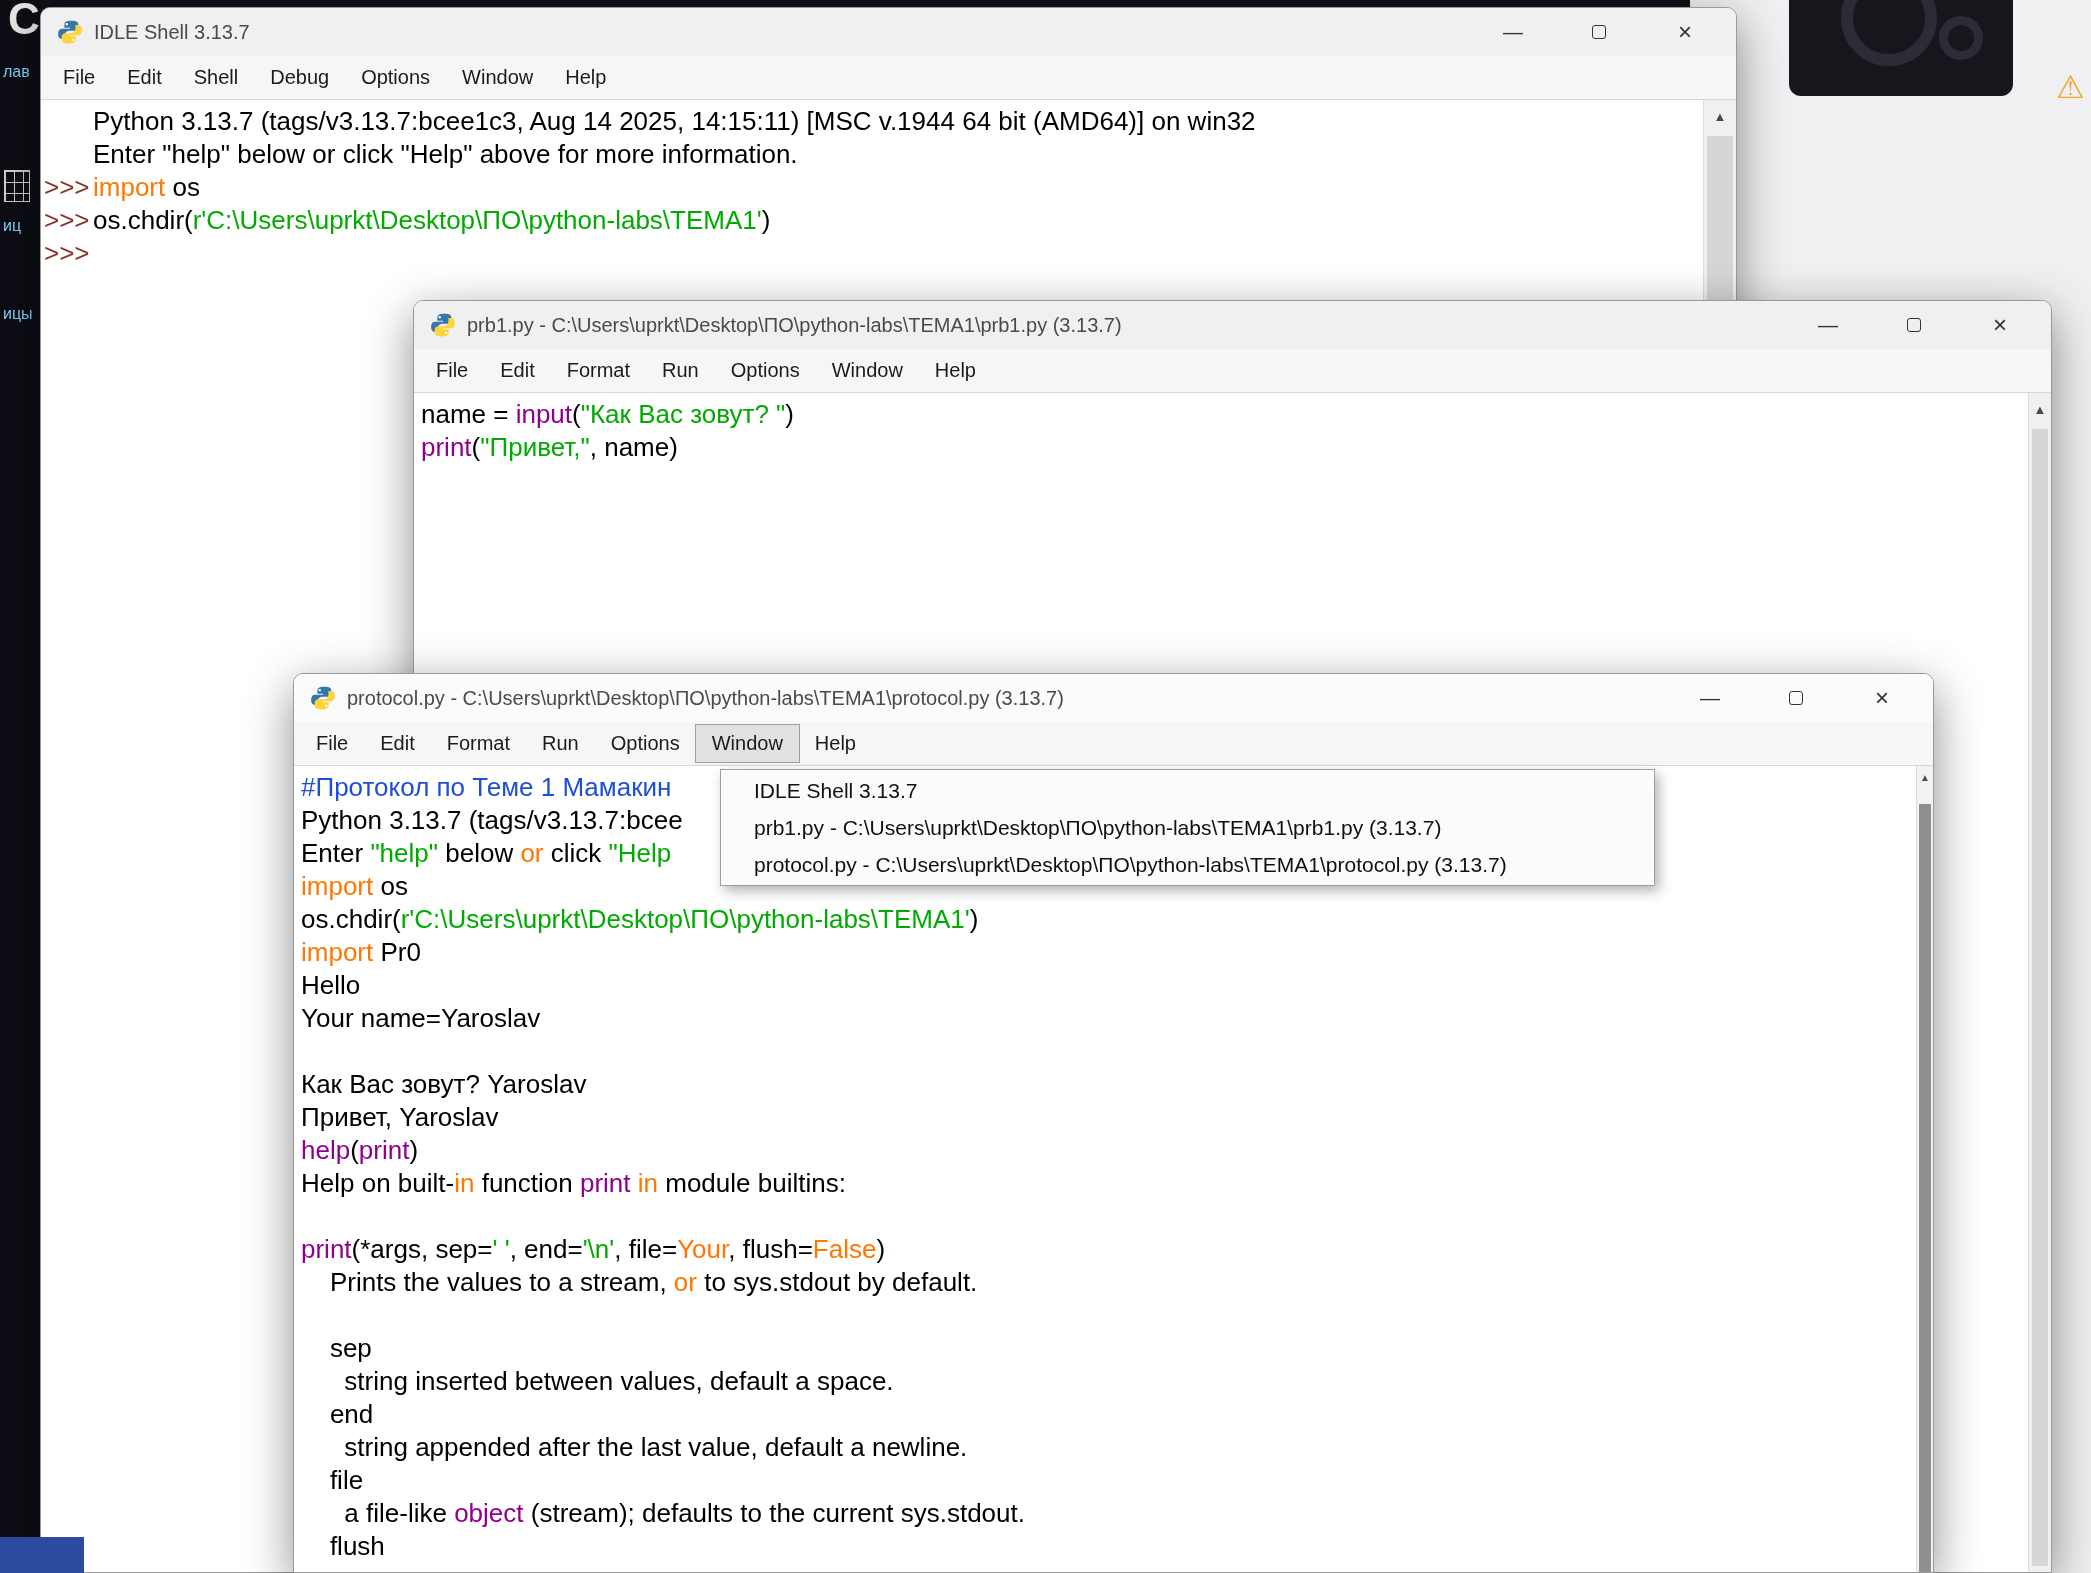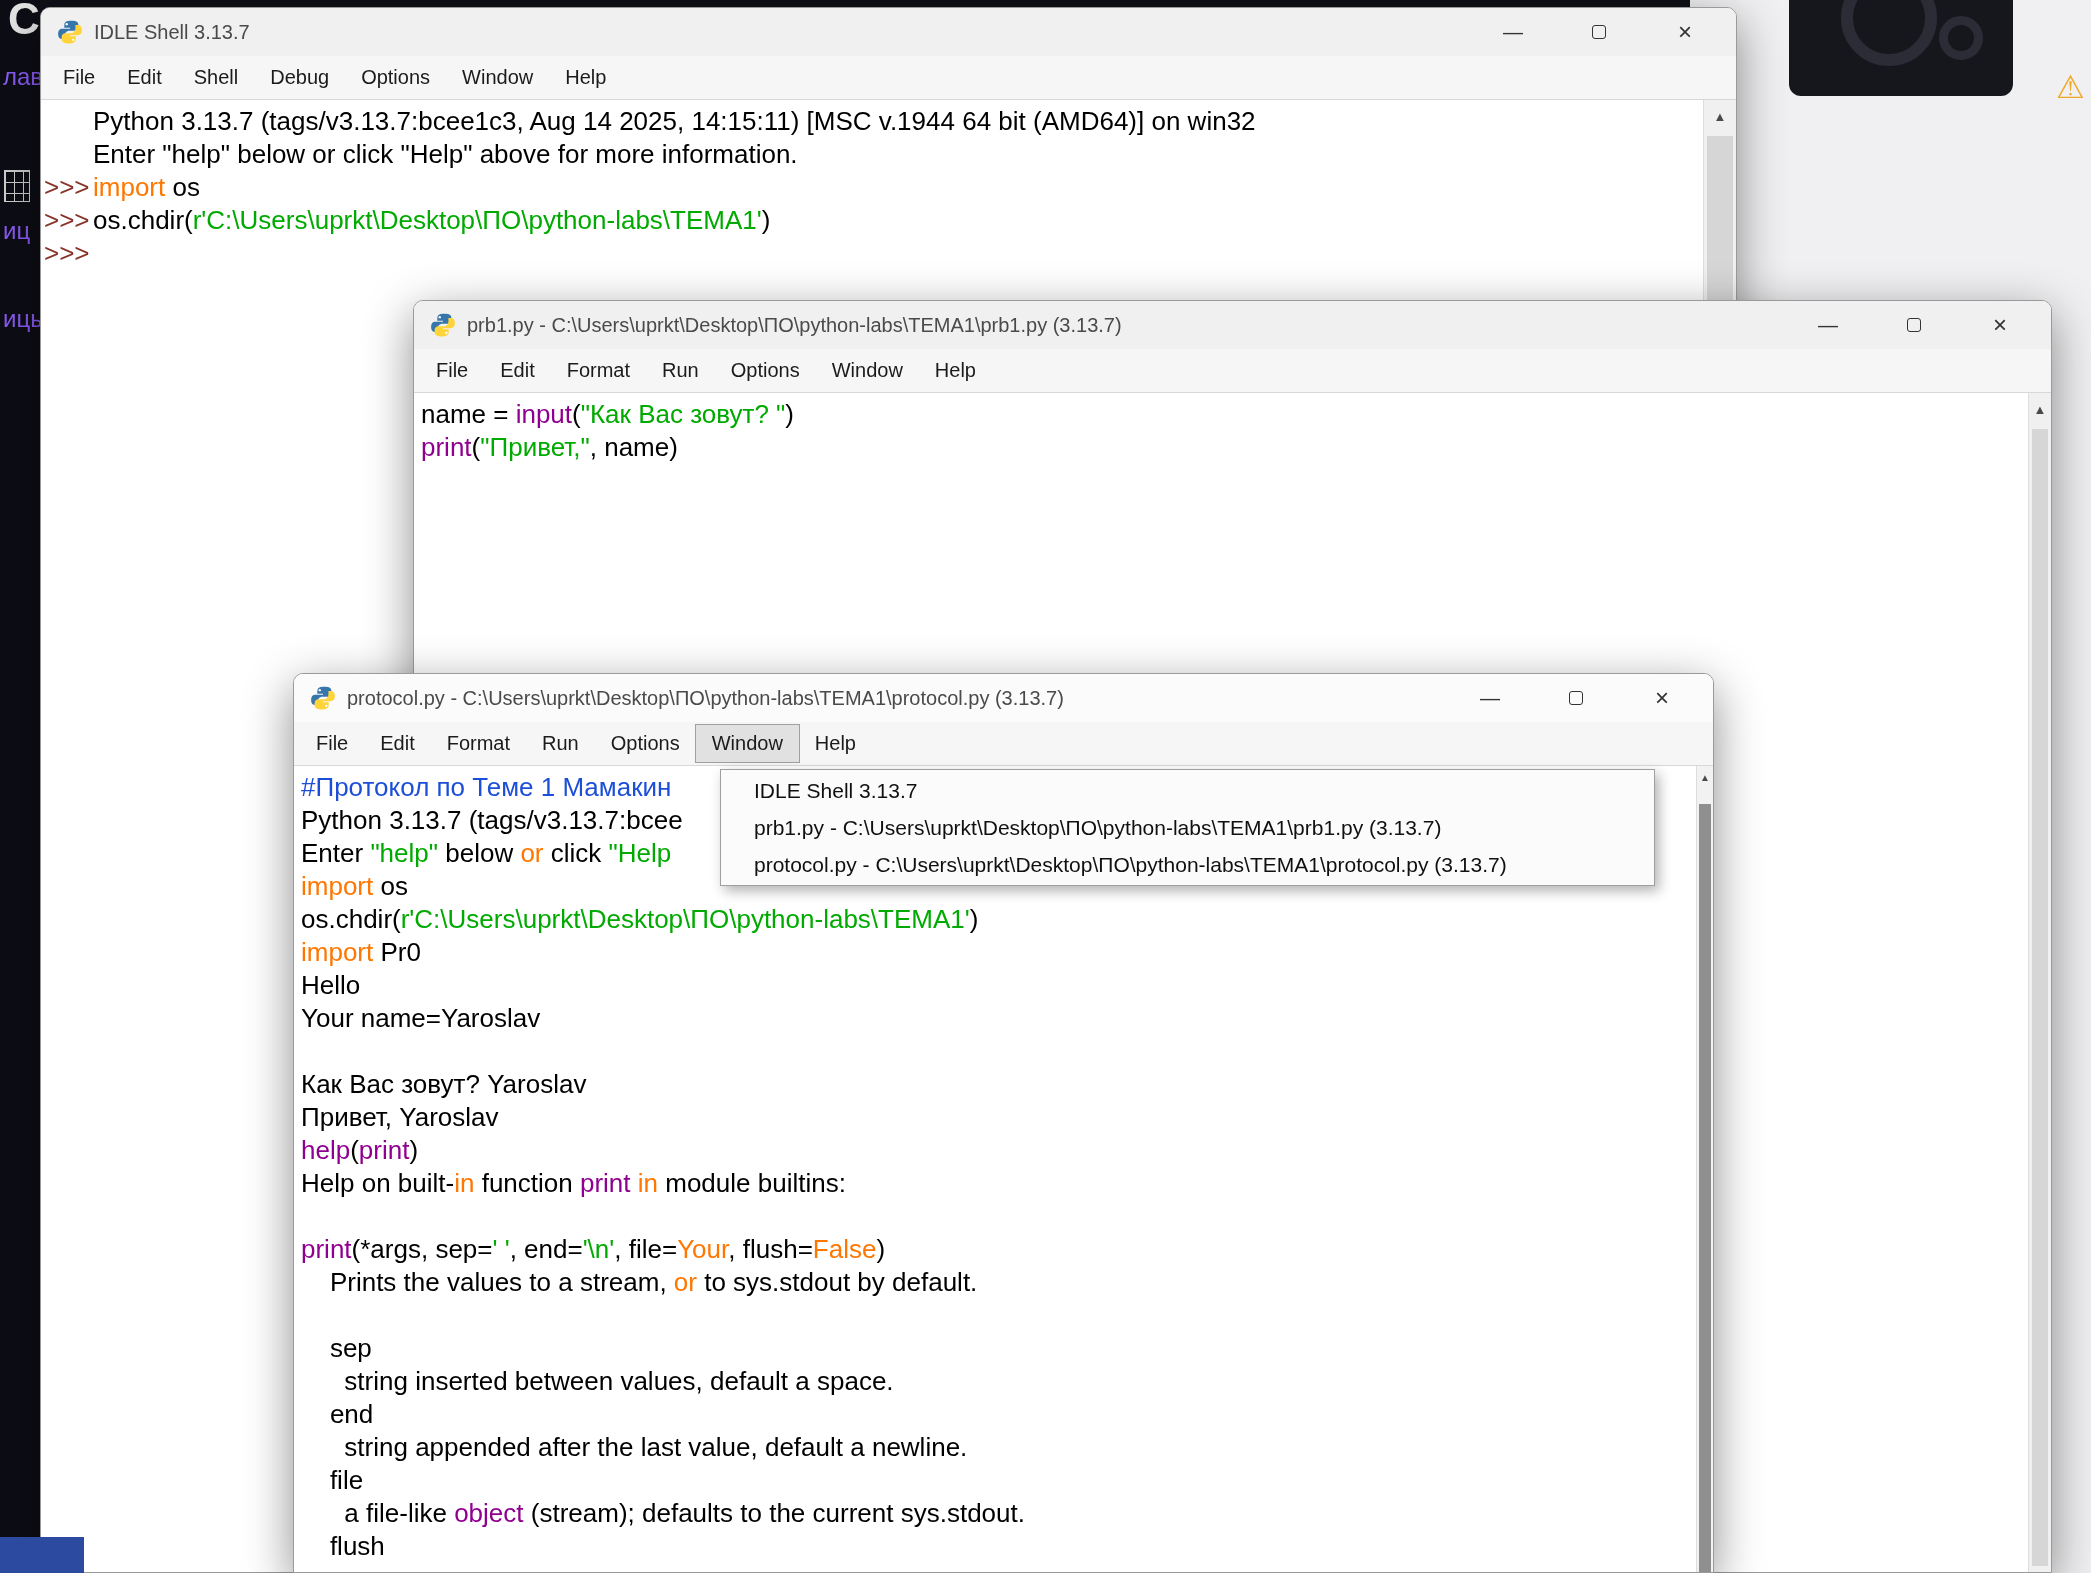--- a/index.html
+++ b/index.html
@@ -3,37 +3,37 @@
 <meta charset="utf-8">
 <style>
   *{box-sizing:border-box;margin:0;padding:0}
   html,body{width:2091px;height:1573px}
   body{position:relative;overflow:hidden;background:#101018;font-family:"Liberation Sans",sans-serif}
 
   
   .ribbon-bg{position:absolute;left:1690px;top:0;width:401px;height:1573px;background:#f0f0f2}
   .left-strip{position:absolute;left:0;top:0;width:40px;height:1573px;background:#0d0d15;overflow:hidden}
   .ls-c{position:absolute;left:8px;top:-6px;font-size:44px;font-weight:bold;color:#e6e6e6}
-  .ls-t{position:absolute;left:3px;font-size:24px;color:#8b5cf6;white-space:nowrap}
+  .ls-t{position:absolute;left:3px;font-size:16px;color:#7dd3fc;white-space:nowrap}
   .t1{top:63px}.t2{top:217px}.t3{top:305px}
   .ls-gridico{position:absolute;left:4px;top:170px;width:26px;height:32px;border:1px solid #cfcfcf;
     background:linear-gradient(#cfcfcf 1px,transparent 1px) 0 0/100% 11px,
                linear-gradient(90deg,#cfcfcf 1px,transparent 1px) 0 0/9px 100%}
   .logo-blob{position:absolute;left:1789px;top:0;width:224px;height:96px;background:#16161d;border-radius:0 0 12px 12px;overflow:hidden}
   .ring{position:absolute;border-radius:50%;border:12px solid #2c2c37}
   .r1{width:96px;height:96px;left:52px;top:-30px}
   .r2{width:44px;height:44px;left:150px;top:16px;border-width:9px}
   .warn{position:absolute;left:2056px;top:68px;font-size:32px;color:#efa928}
   .blue-patch{position:absolute;left:0;top:1537px;width:84px;height:36px;background:#2c4aa0;z-index:6}
 
   
   .win{position:absolute;background:#fff;border:1px solid #9a9a9a;border-radius:10px 10px 0 0;box-shadow:0 14px 48px rgba(0,0,0,.45)}
   #shell{left:40px;top:7px;width:1697px;height:1566px;z-index:1}
   #prb1{left:413px;top:300px;width:1639px;height:1273px;z-index:2}
-  #protocol{left:293px;top:673px;width:1421px;height:900px;z-index:3}
+  #protocol{left:293px;top:673px;width:1641px;height:900px;z-index:3}
   .titlebar{display:flex;align-items:center;height:48px;background:#f0f0f0;border-radius:9px 9px 0 0;padding-left:16px;gap:11px}
   .win.active .titlebar{background:#fbfbfb}
   .title{font-size:20px;color:#4a4a4a;white-space:nowrap;overflow:hidden}
   .winbtns{margin-left:auto;display:flex;height:100%;margin-right:8px}
   .wb{width:86px;display:flex;align-items:center;justify-content:center;font-size:20px;color:#333}
   .wb.close{font-size:24px;font-weight:300}
   .maxbox{width:14px;height:14px;border:1.6px solid #333;border-radius:3px;display:inline-block}
   .menubar{display:flex;align-items:center;height:44px;background:#f6f6f6;border-bottom:1px solid #d8d8d8;padding-left:6px;font-size:20px;color:#1b1b1b}
   .menu-item{padding:7px 16px;white-space:nowrap}
   .menu-item.active{background:#e1e1e1;outline:1px solid #a0a0a0}

